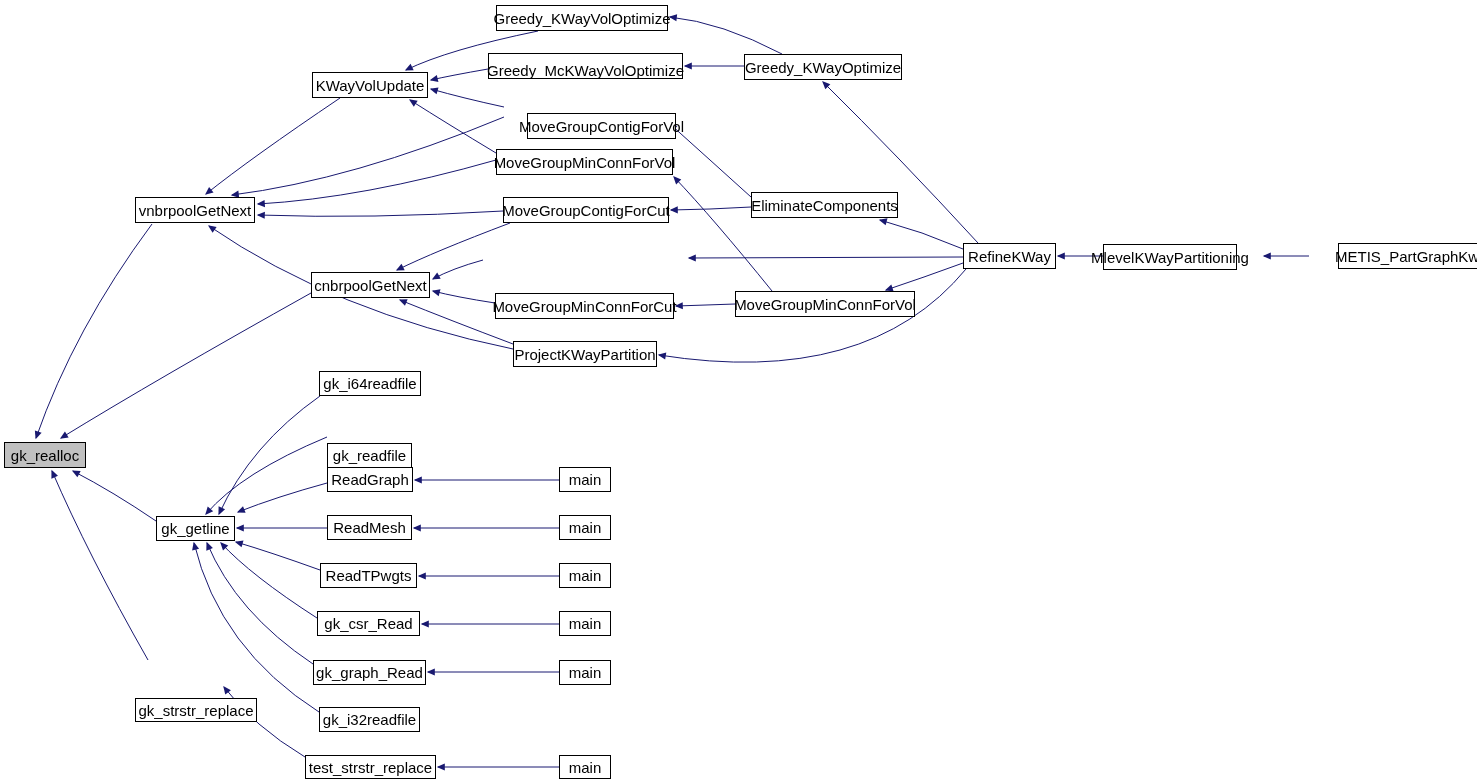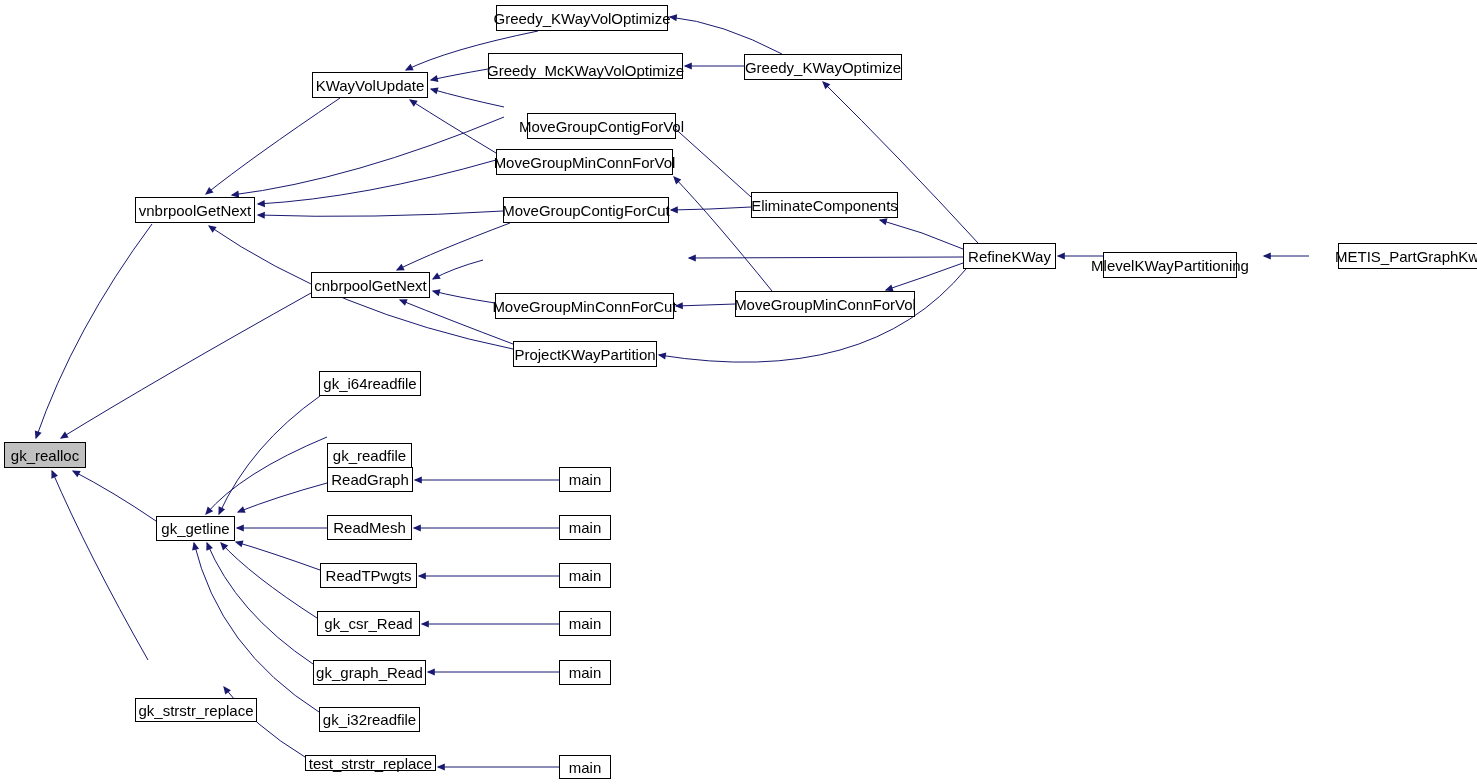--- a/index.html
+++ b/index.html
@@ -133,21 +133,21 @@
     </div>
     <div class="node" style="left: 751px; top: 192px; width: 147px; height: 26px;">
       <span>EliminateComponents</span>
     </div>
     <div class="node" style="left: 735px; top: 291px; width: 180px; height: 26px;">
       <span>MoveGroupMinConnForVol</span>
     </div>
     <div class="node" style="left: 963px; top: 243px; width: 93px; height: 26px;">
       <span>RefineKWay</span>
     </div>
-    <div class="node" style="left: 1103px; top: 252px; width: 134px; height: 26px; text-align: right;">
+    <div class="node" style="left: 1103px; top: 244px; width: 134px; height: 26px; text-align: right;">
       <span>MlevelKWayPartitioning</span>
     </div>
     <div class="node" style="left: 1338px; top: 243px; width: 154px; height: 26px;">
       <span>METIS_PartGraphKway</span>
     </div>
     <div class="node" style="left: 319px; top: 371px; width: 102px; height: 25px;">
       <span>gk_i64readfile</span>
     </div>
     <div class="node" style="left: 327px; top: 419px; width: 85px; height: 25px; margin-top: 24px;">
       <span>gk_readfile</span>
@@ -163,21 +163,21 @@
     </div>
     <div class="node" style="left: 317px; top: 611px; width: 103px; height: 25px;">
       <span>gk_csr_Read</span>
     </div>
     <div class="node" style="left: 313px; top: 660px; width: 113px; height: 25px;">
       <span>gk_graph_Read</span>
     </div>
     <div class="node" style="left: 319px; top: 707px; width: 101px; height: 25px;">
       <span>gk_i32readfile</span>
     </div>
-    <div class="node" style="left: 305px; top: 755px; width: 131px; height: 16px;">
+    <div class="node" style="left: 305px; top: 755px; width: 131px; height: 24px;">
       <span>test_strstr_replace</span>
     </div>
     <div class="node" style="left: 156px; top: 516px; width: 79px; height: 25px;">
       <span>gk_getline</span>
     </div>
     <div class="node" style="left: 135px; top: 690px; width: 122px; height: 24px; margin-top: 8px;">
       <span>gk_strstr_replace</span>
     </div>
     <div class="node" style="left: 559px; top: 467px; width: 52px; height: 25px;">
       <span>main</span>

